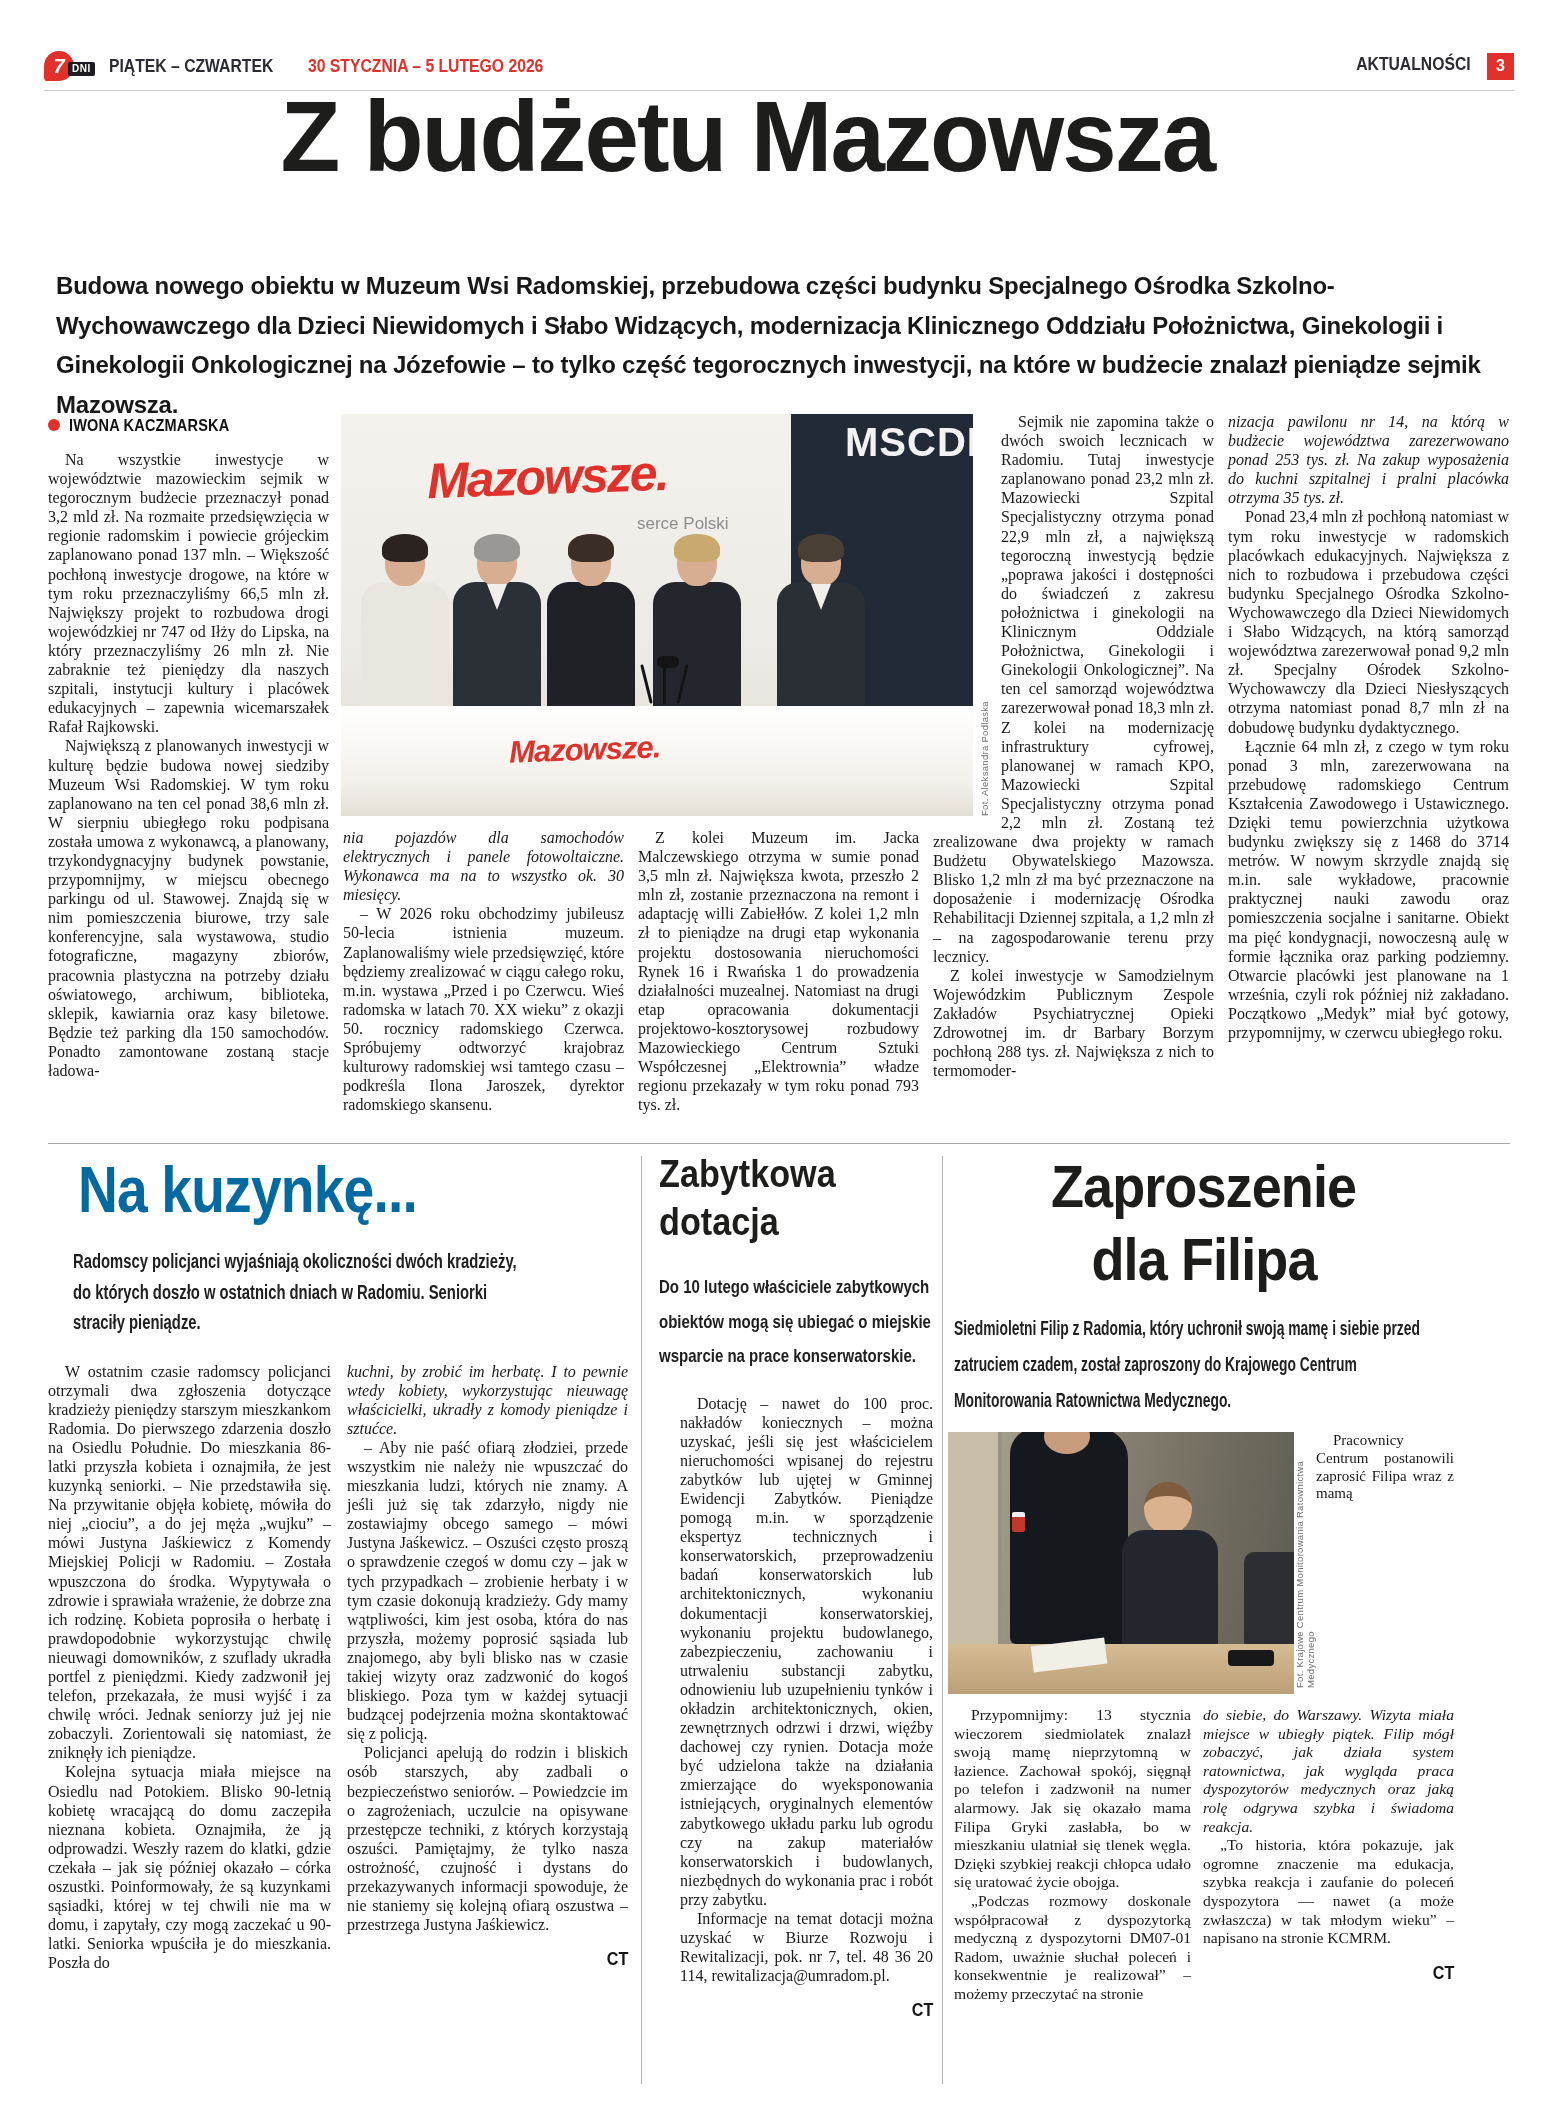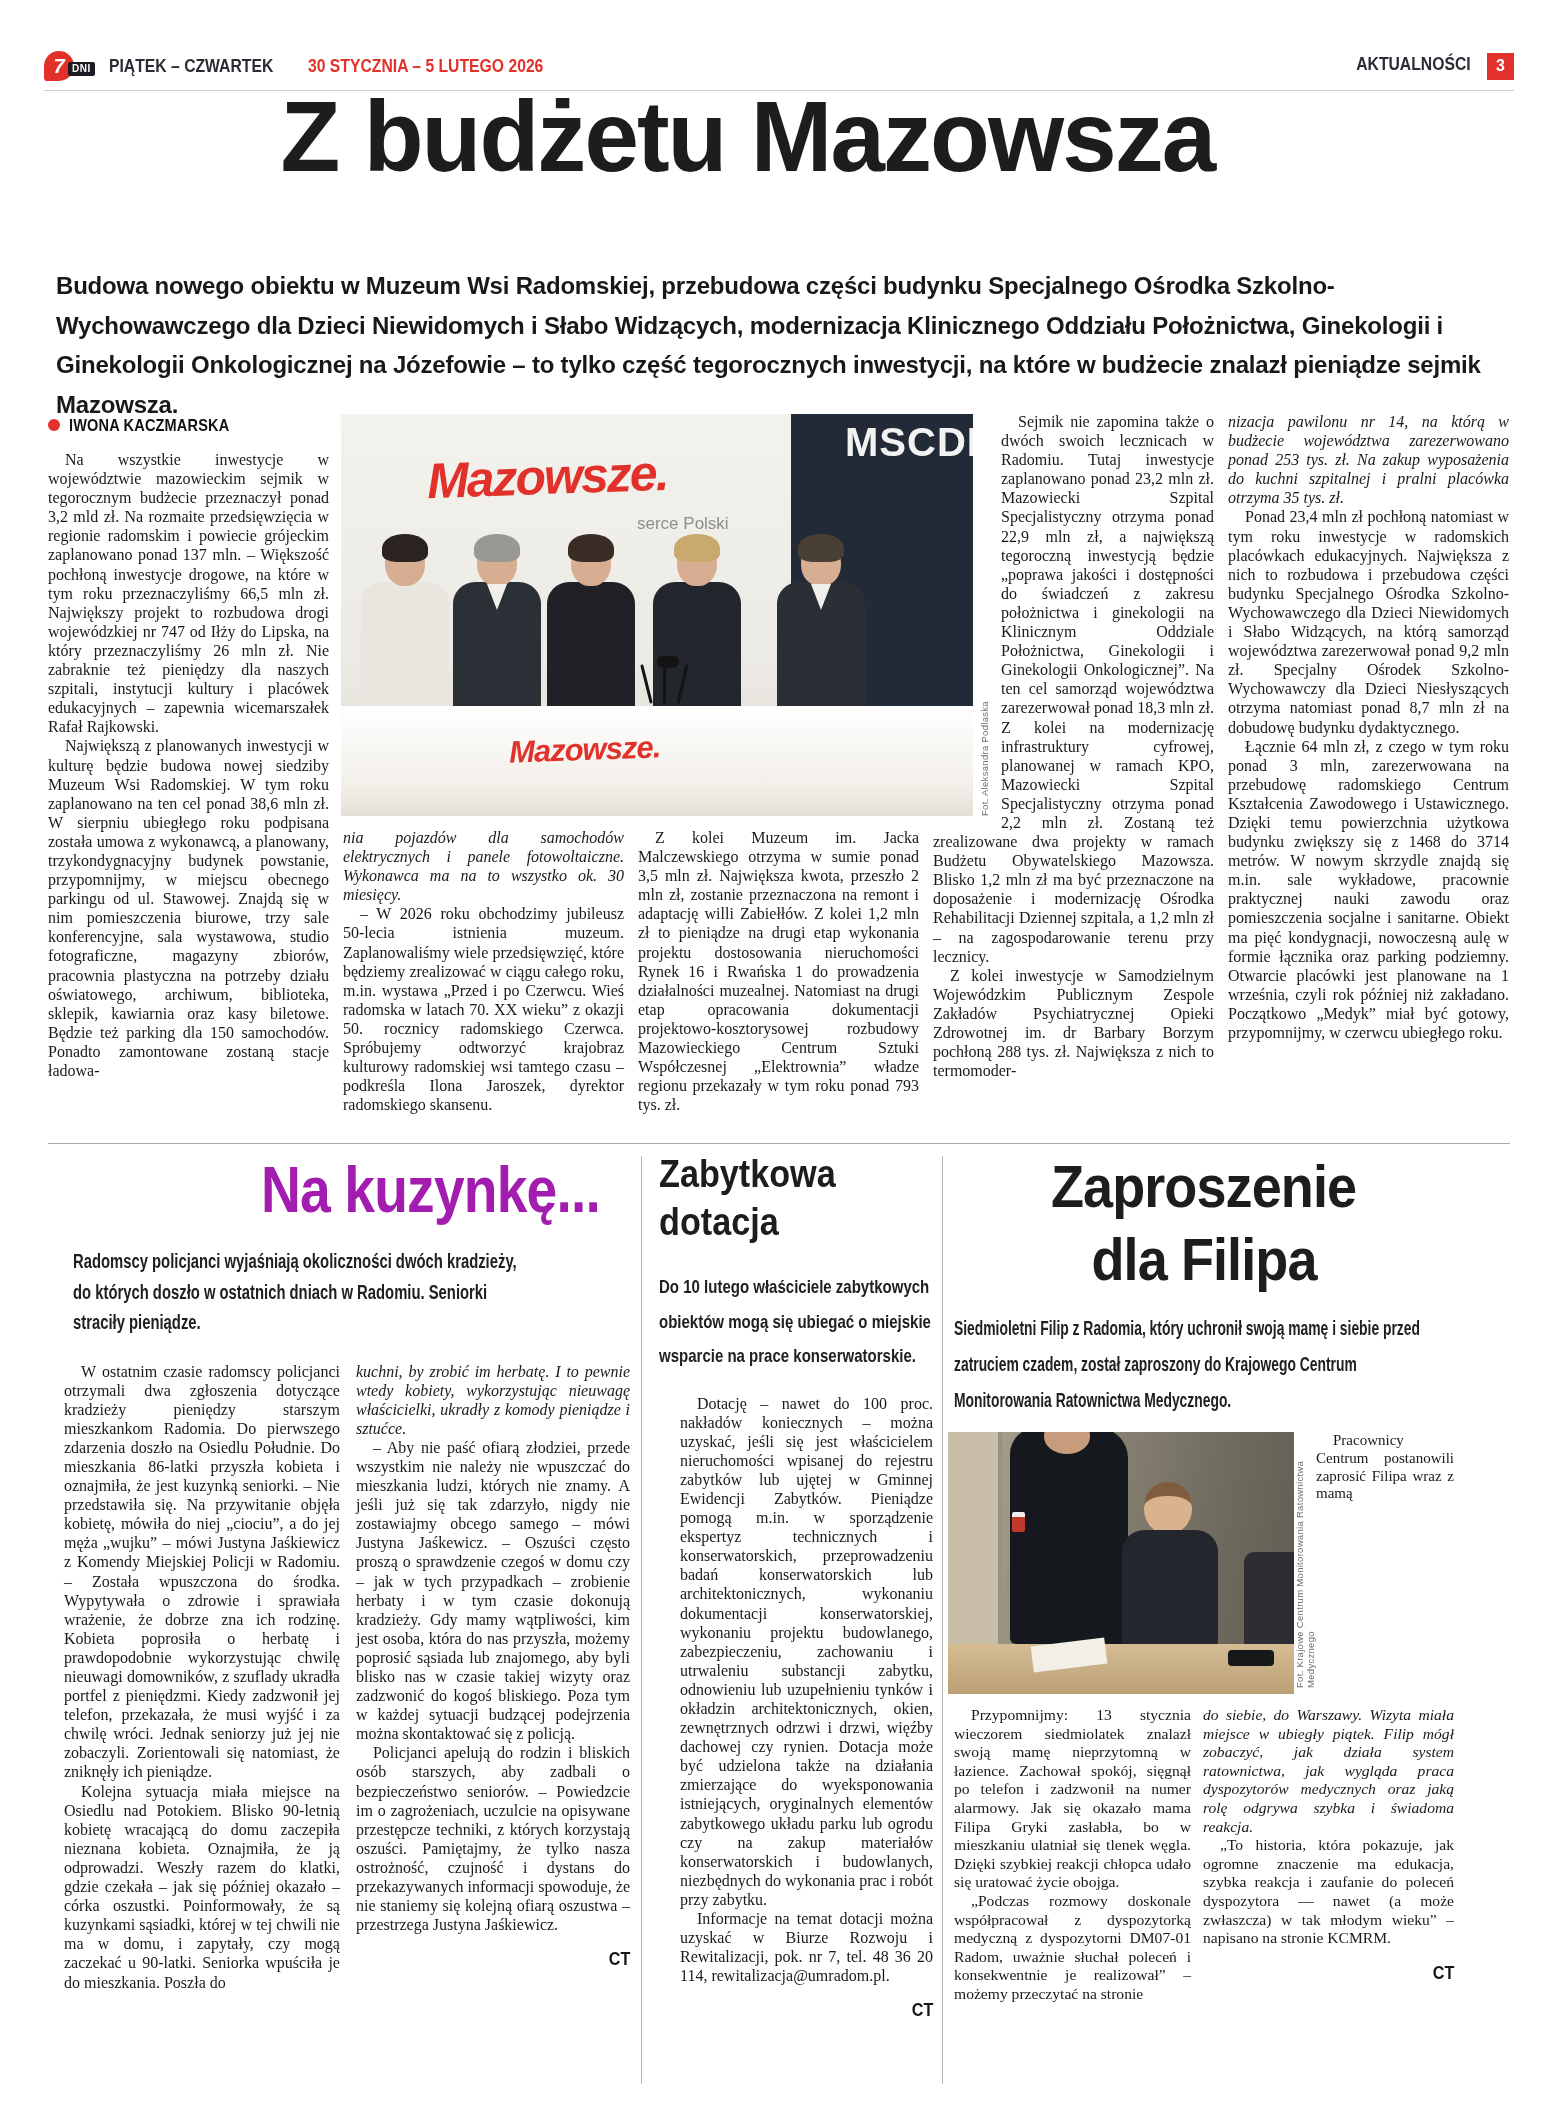--- a/index.html
+++ b/index.html
@@ -71,25 +71,25 @@
   .vcredit { writing-mode:vertical-rl; transform:rotate(180deg);
              font:400 9.5px "Liberation Sans", sans-serif; color:#6e6e6e; letter-spacing:.3px; }
   .ph1-credit { position:absolute; left:931px; top:146px; height:258px; }
 
   
   .sec-rule { position:absolute; left:48px; top:1143px; width:1462px; height:1px; background:#aaaaaa; }
   .vdiv { position:absolute; top:1156px; width:1px; height:928px; background:#b7b7b7; }
 
   
   .kz { position:absolute; left:48px; top:1154px; width:582px; }
-  .kz-title { text-align:right; font:700 65px/72px "Liberation Sans", sans-serif; color:#a21caf; letter-spacing:-1px; }
+  .kz-title { text-align:left; font:700 65px/72px "Liberation Sans", sans-serif; color:#0369a1; letter-spacing:-1px; }
   .kz-lead { margin:20px 0 0 25px; width:600px; transform:scaleX(.76); transform-origin:left top;
              font:600 19.5px/30.5px "Liberation Sans", sans-serif; color:#202020; }
   .kz-cols { display:flex; gap:16px; margin-top:24px; }
-  .kz-a { width:283px;margin-left:16px; } .kz-b { width:281px; }
+  .kz-a { width:283px; } .kz-b { width:281px; }
   .ct { text-align:right; margin-top:14px; font:700 19px "Liberation Sans", sans-serif; color:#141414; }
 
   
   .dz { position:absolute; left:659px; top:1150px; width:274px; }
   .dz-title { font:700 38px/48px "Liberation Sans", sans-serif; color:#1d1d1b; }
   .dz-lead { margin-top:24px; width:345px; transform:scaleX(.79); transform-origin:left top;
              font:600 19px/34.5px "Liberation Sans", sans-serif; color:#202020; }
   .dz-body { margin-top:20px;margin-left:21px; }
 
   

